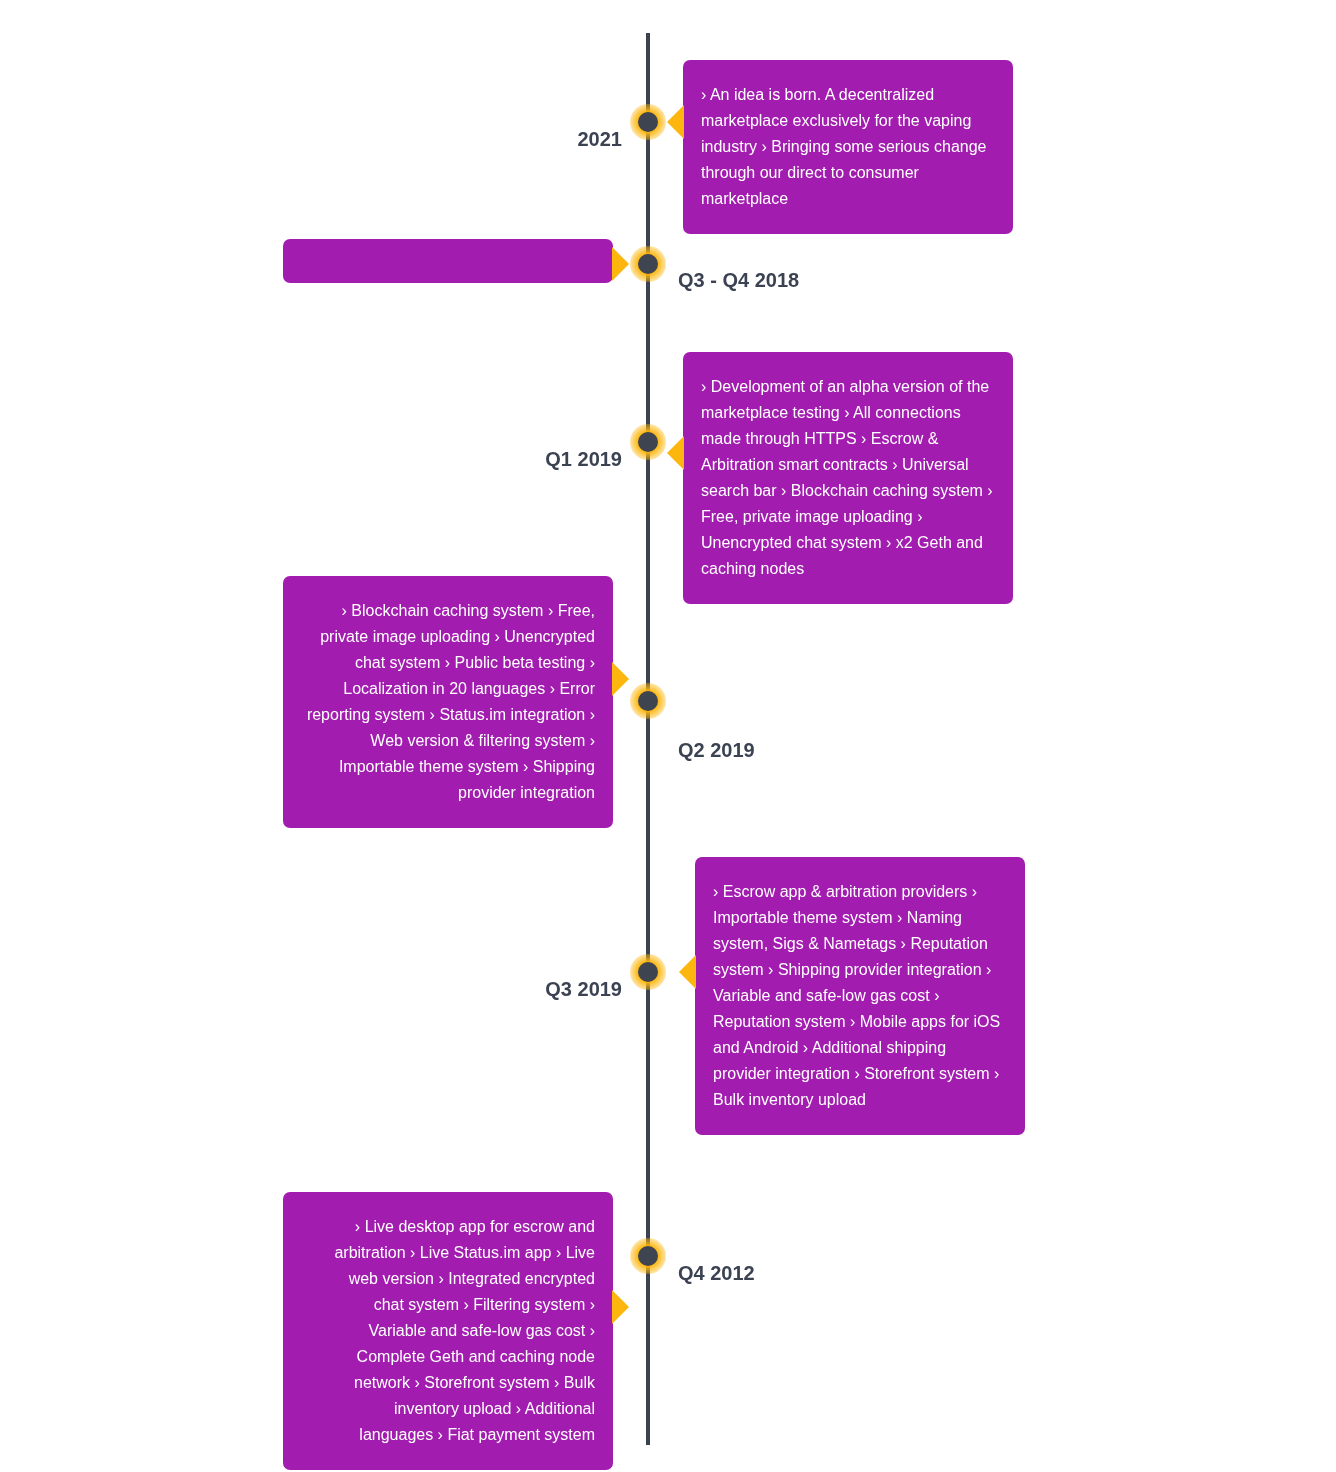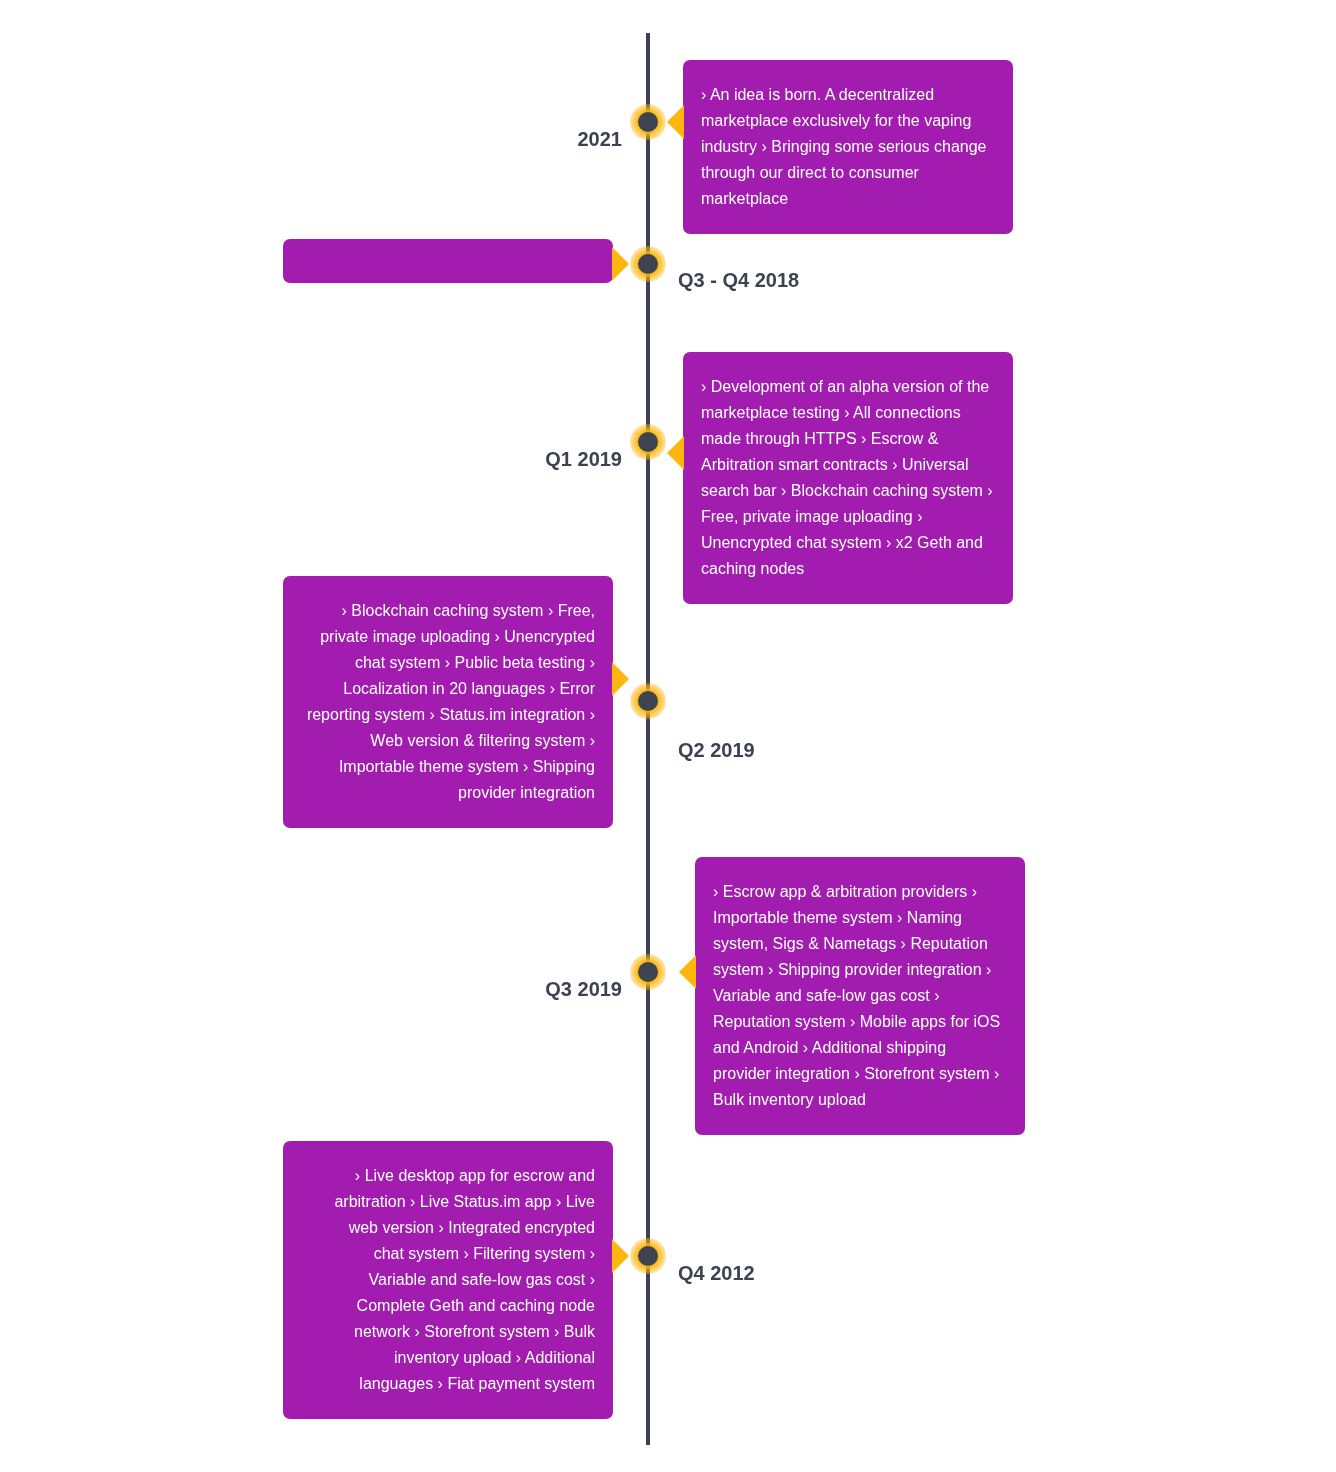--- a/index.html
+++ b/index.html
@@ -179,19 +179,19 @@
         <div class="card" style="top: 857px; margin-left: 12px;">
           <div class="notch" style="top: 98px;"></div>
           <span class="card-text">› Escrow app &amp; arbitration providers › Importable theme system › Naming system, Sigs &amp; Nametags › Reputation system › Shipping provider integration › Variable and safe-low gas cost › Reputation system › Mobile apps for iOS and Android › Additional shipping provider integration › Storefront system › Bulk inventory upload</span>
         </div>
       </div>
       <div class="entry side-left">
         <div class="marker" style="top: 1238px;">
           <div class="dot"></div>
         </div>
         <div class="date-label" style="top: 1259px;">Q4 2012</div>
-        <div class="card" style="top: 1141px; padding-left: 40px;">
+        <div class="card" style="top: 1192px; padding-left: 40px;">
           <div class="notch" style="top: 98px;"></div>
           <span class="card-text">› Live desktop app for escrow and arbitration › Live Status.im app › Live web version › Integrated encrypted chat system › Filtering system › Variable and safe-low gas cost › Complete Geth and caching node network › Storefront system › Bulk inventory upload › Additional languages › Fiat payment system</span>
         </div>
       </div>
     </div>
 </div>
 
 </body></html>

